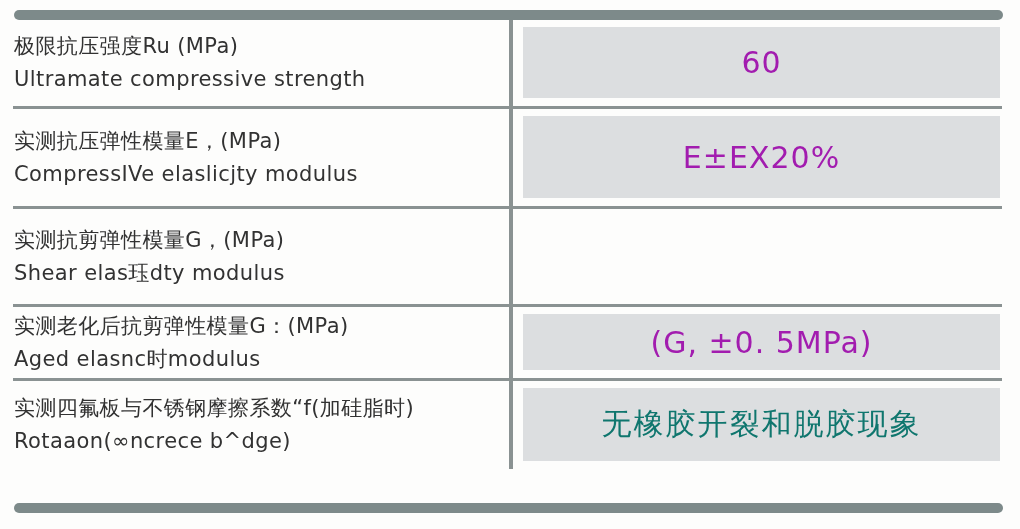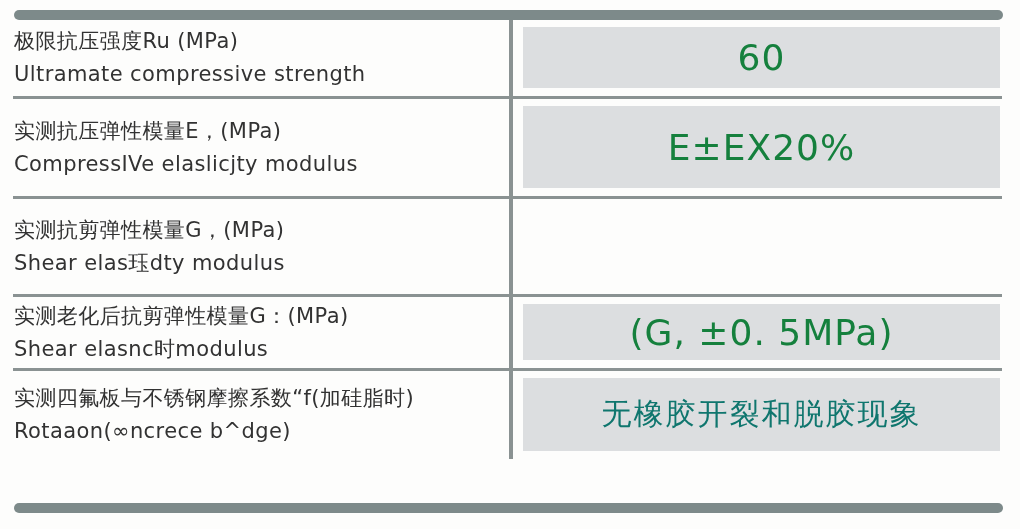--- a/index.html
+++ b/index.html
@@ -14,21 +14,21 @@
   .cap-bar {
     position: absolute; left: 14px; width: 989px; height: 10px;
     background: #7d8a8a; border-radius: 5px;
   }
   .cap-bar.top { top: 10px; }
   .cap-bar.bottom { top: 503px; }
 
   .rows { position: absolute; top: 20px; left: 0; width: 1003px; }
 
   .row { display: flex; width: 1003px; }
-  .r1 { height: 76px; }
+  .r1 { height: 86px; }
   .r2 { height: 97px; }
   .r3 { height: 95px; }
   .r4 { height: 71px; }
   .r5 { height: 88px; }
 
   .hsep { height: 3px; width: 989px; margin-left: 13px; background: #8a9292; }
 
   .cell-left {
     width: 509px; box-sizing: border-box;
     display: flex; flex-direction: column; justify-content: center;
@@ -41,21 +41,21 @@
 
   .vsep { width: 4px; background: #8a9292; }
 
   .cell-right {
     flex: 1; display: flex; box-sizing: border-box;
     padding: 7px 3px 8px 10px;
   }
   .value-box {
     flex: 1; background: #dcdee0;
     display: flex; align-items: center; justify-content: center;
-    font-size: 36px; color: #15803d; letter-spacing: 1px;
+    font-size: 30px; color: #a21caf; letter-spacing: 1px;
   }
   .r5 .value-box { font-size: 30px; letter-spacing: 2px; color: #0f766e; }
 </style>
 </head>
 <body>
 
 <div class="page">
 
   <div class="cap-bar top"></div>
 
@@ -90,21 +90,21 @@
         <div class="label-zh">实测抗剪弹性模量G，(MPa)</div>
         <div class="label-en">Shear elas珏dty modulus</div>
       </div>
       <div class="vsep"></div>
     </div>
     <div class="hsep"></div>
 
     <div class="row r4">
       <div class="cell-left">
         <div class="label-zh">实测老化后抗剪弹性模量G：(MPa)</div>
-        <div class="label-en">Shear elasnc时modulus</div>
+        <div class="label-en">Aged elasnc时modulus</div>
       </div>
       <div class="vsep"></div>
       <div class="cell-right">
         <div class="value-box">(G, ±0. 5MPa)</div>
       </div>
     </div>
     <div class="hsep"></div>
 
     <div class="row r5">
       <div class="cell-left">

